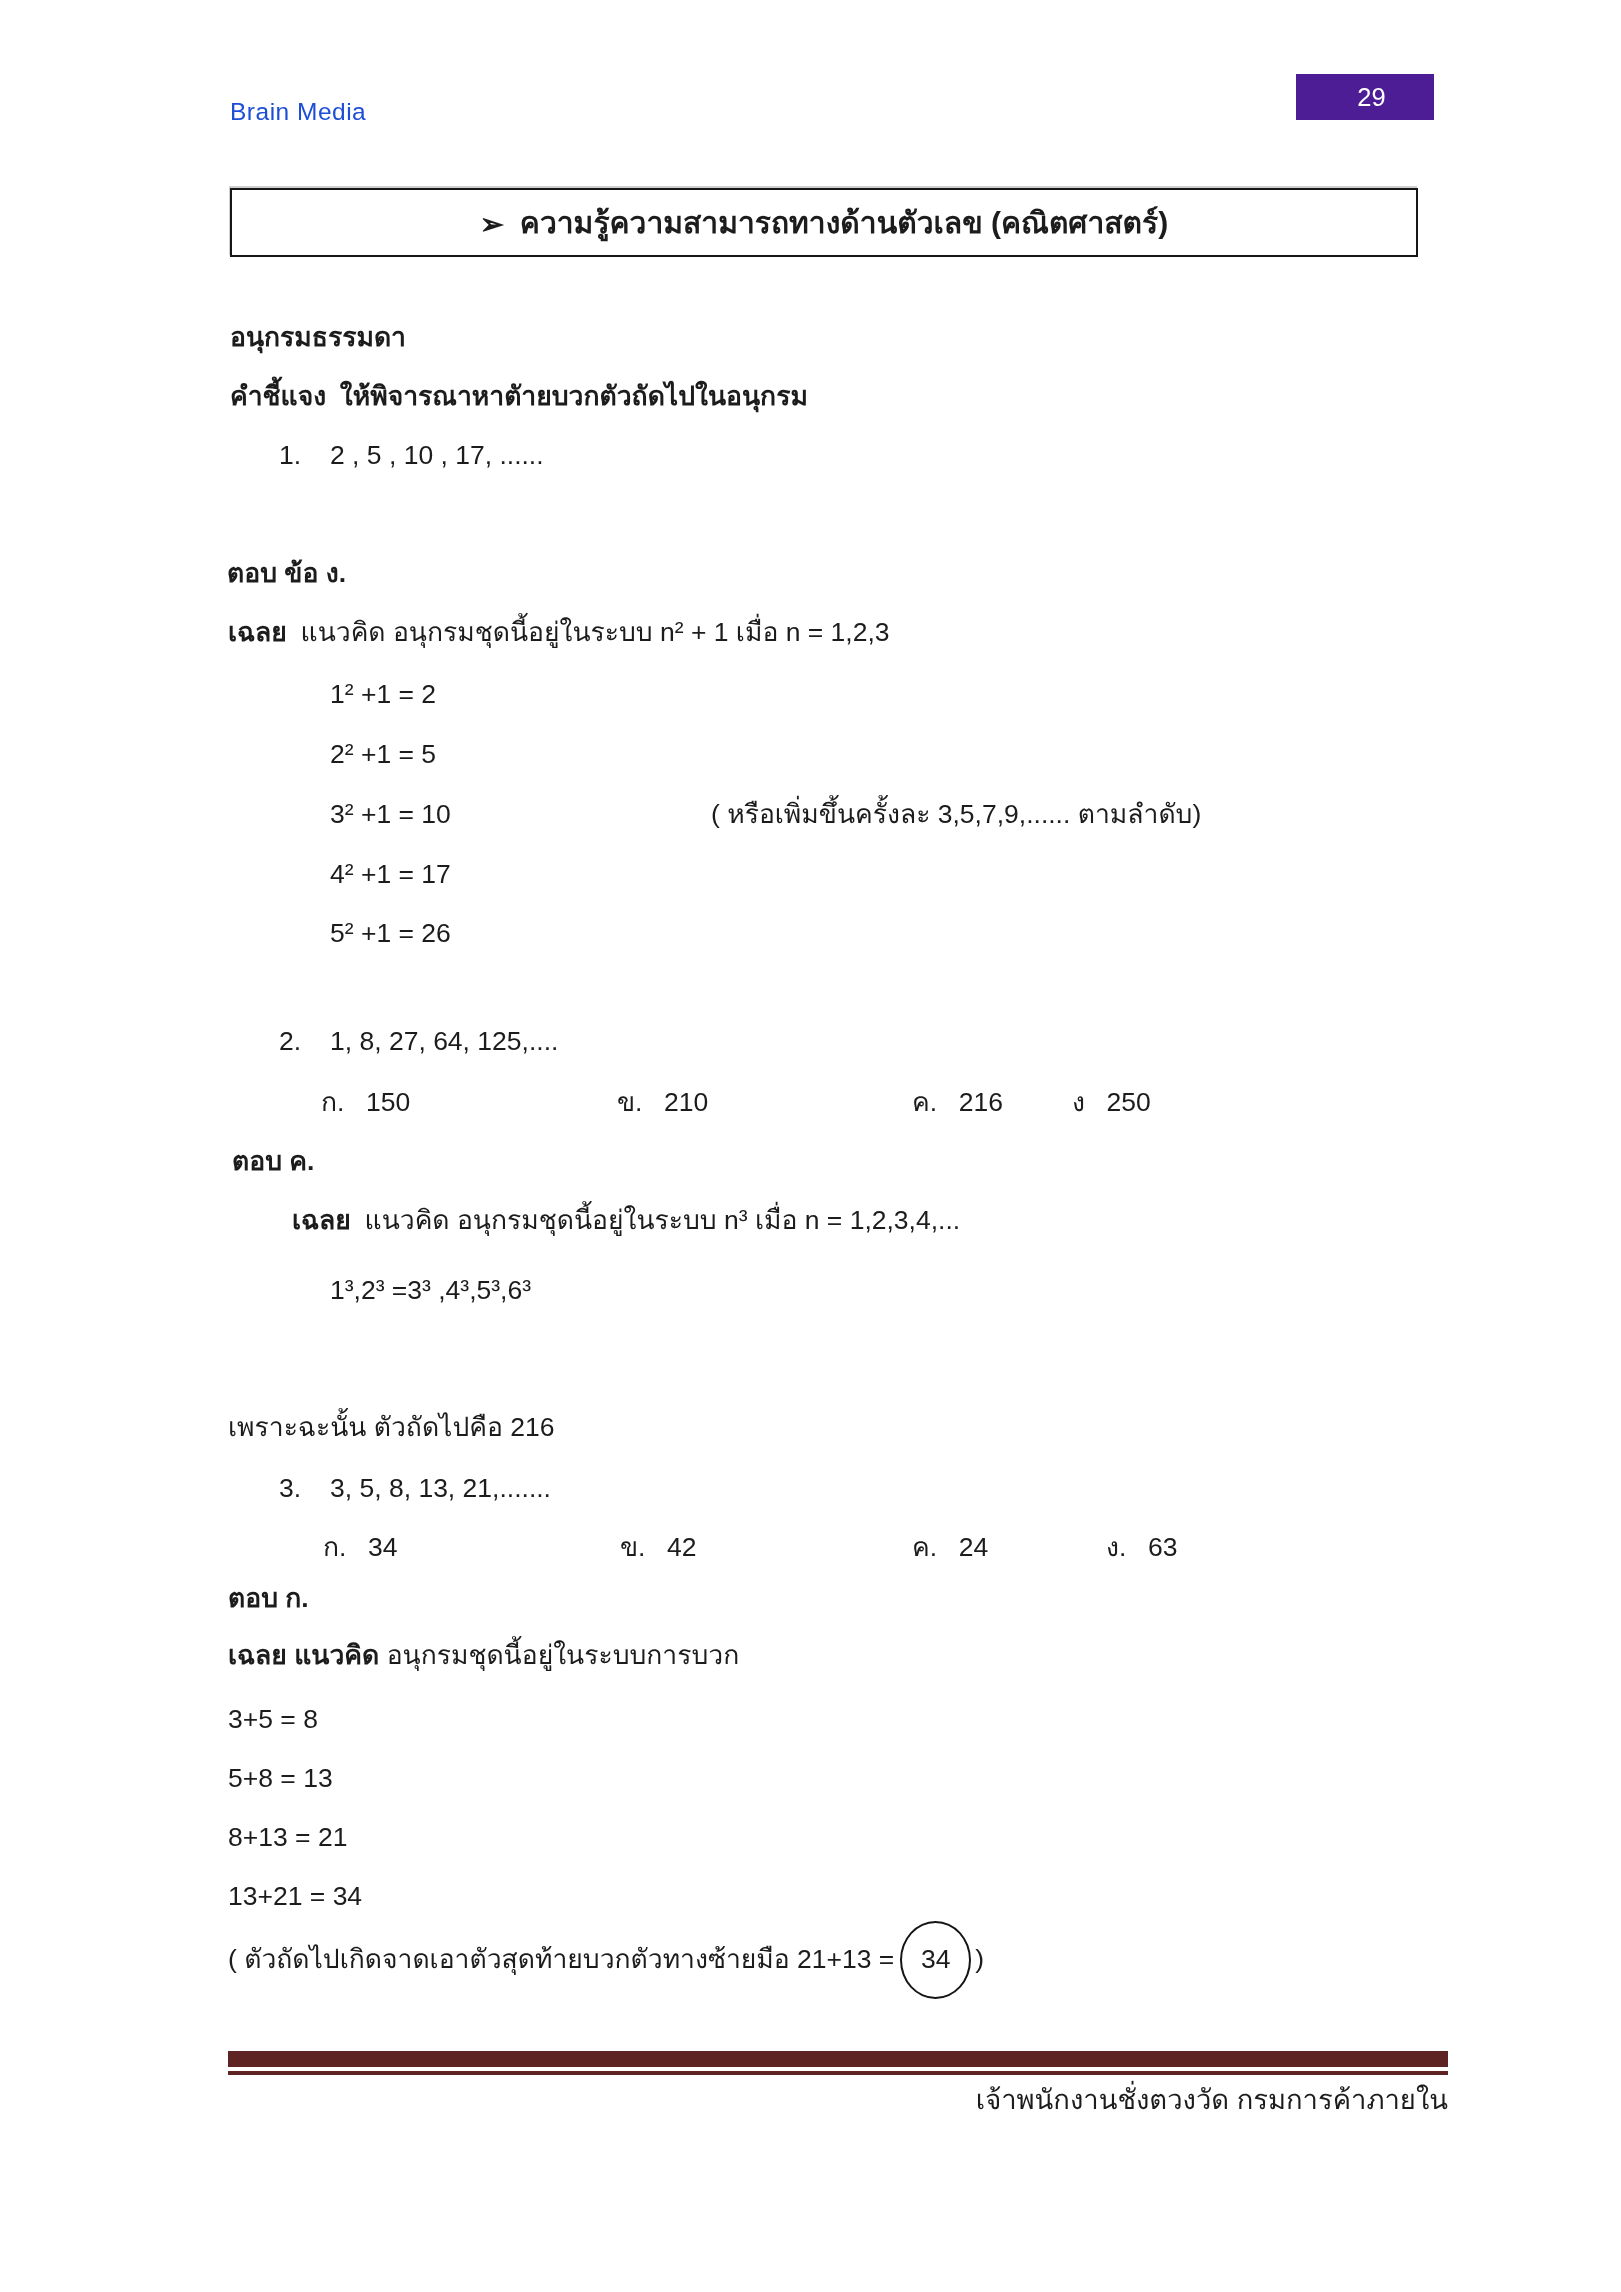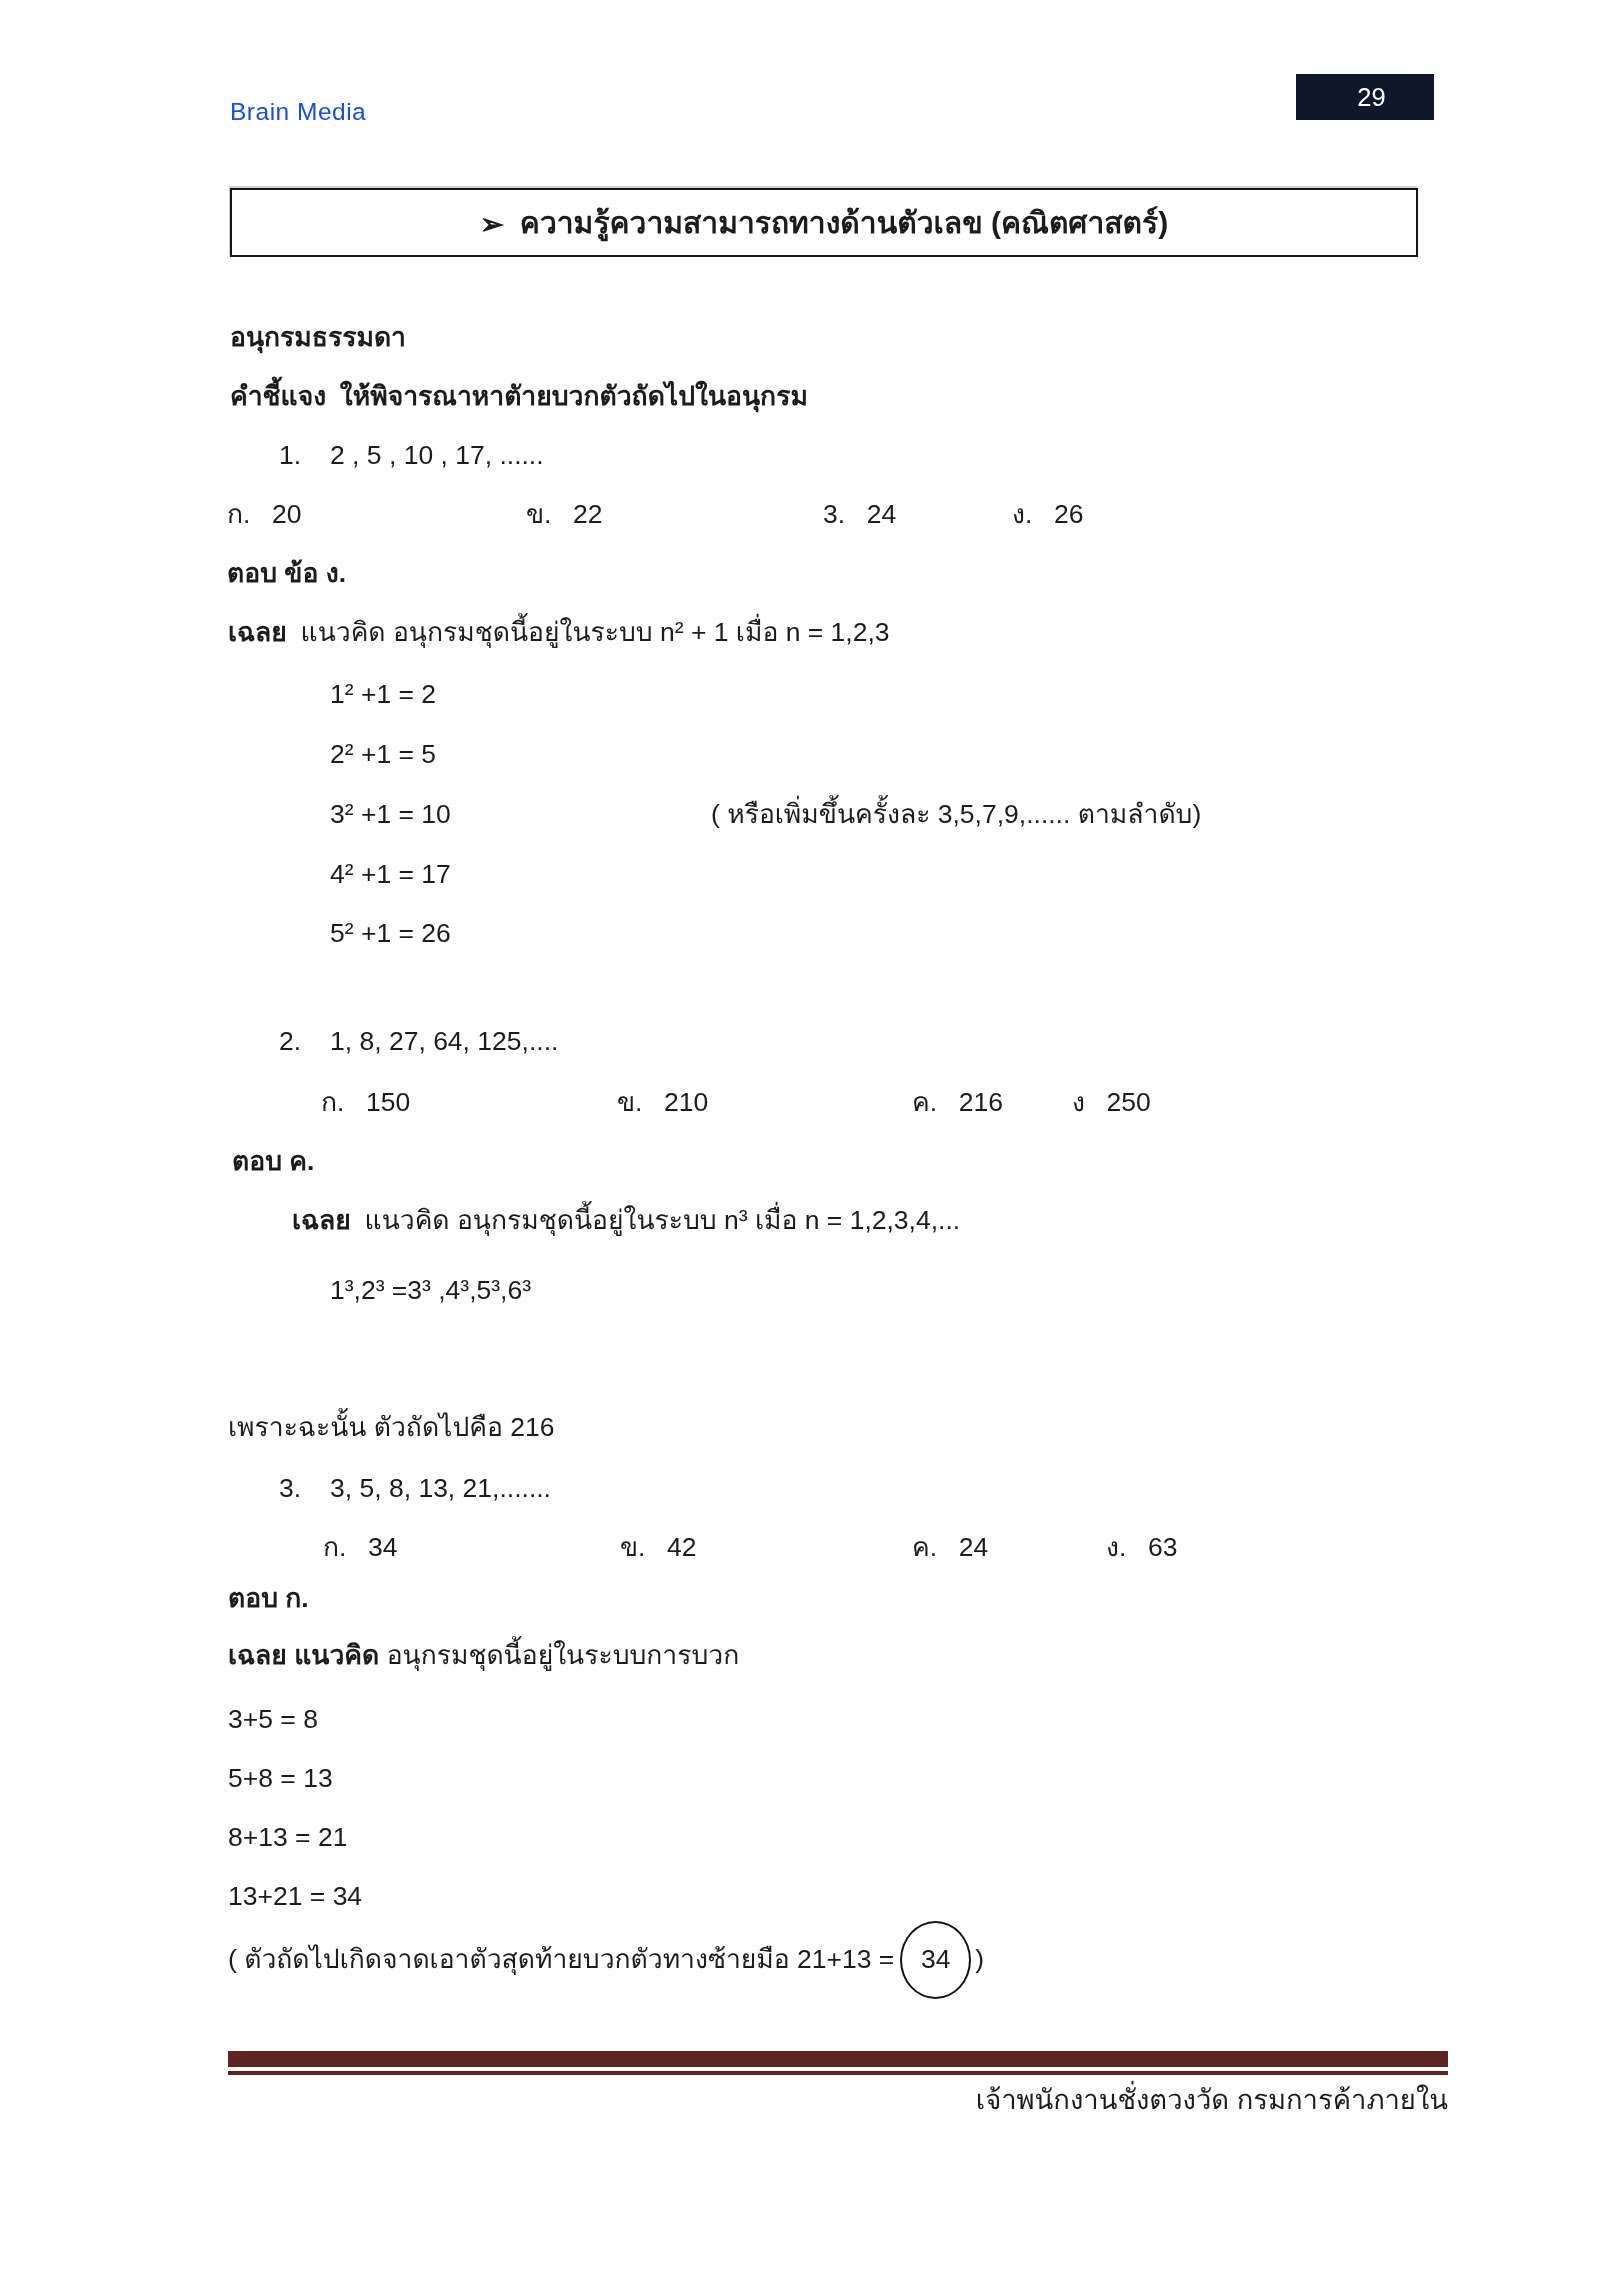--- a/index.html
+++ b/index.html
@@ -10,21 +10,21 @@
     background:#ffffff;
     font-family:"Liberation Sans", sans-serif;
     color:#1c1c1c;
   }
   .abs{position:absolute;}
   .t{font-size:26.5px;white-space:nowrap;line-height:1.25;}
   .b{font-weight:bold;}
   .brand{font-size:24.5px;color:#1d4ed8;letter-spacing:0.5px;}
   .pagenum{
     left:1296px;top:74px;width:138px;height:46px;
-    background:#0f172a;color:#ffffff;
+    background:#4c1d95;color:#ffffff;
     display:flex;align-items:center;justify-content:center;
     padding-left:13px;box-sizing:border-box;
     font-size:25.5px;
   }
   .header-box{
     left:230px;top:188px;width:1188px;height:69px;
     border:2px solid #161616;box-sizing:border-box;
     display:flex;align-items:center;justify-content:center;gap:15.7px;
     font-weight:bold;font-size:30px;white-space:nowrap;
     box-shadow:-1px -2px 0 0 #cfcfcf;
@@ -66,34 +66,20 @@
   <div class="abs t b" style="left:230px;top:321px;">อนุกรมธรรมดา</div>
 
   <div class="abs t b" style="left:230px;top:380px;">
     <span>คำชี้แจง</span><span class="gap2"></span><span>ให้พิจารณาหาตัายบวกตัวถัดไปในอนุกรม</span>
   </div>
 
   <div class="abs t qline" style="left:279px;top:439px;">
     <span class="qnum">1.</span><span>2 , 5 , 10 , 17, ......</span>
   </div>
 
-  <div class="abs row" style="top:498px;">
-    <span class="opt t" style="left:227px;">
-      <span>ก.</span><span class="opt-val">20</span>
-    </span>
-    <span class="opt t" style="left:526px;">
-      <span>ข.</span><span class="opt-val">22</span>
-    </span>
-    <span class="opt t" style="left:823px;">
-      <span>3.</span><span class="opt-val">24</span>
-    </span>
-    <span class="opt t" style="left:1012px;">
-      <span>ง.</span><span class="opt-val">26</span>
-    </span>
-  </div>
 
   <div class="abs t b" style="left:227px;top:557px;">ตอบ ข้อ ง.</div>
 
   <div class="abs t" style="left:228px;top:616px;">
     <span class="b">เฉลย</span><span class="gap2"></span><span>แนวคิด อนุกรมชุดนี้อยู่ในระบบ n² + 1  เมื่อ n = 1,2,3</span>
   </div>
 
   <div class="abs t" style="left:330px;top:678px;">1² +1 = 2</div>
   <div class="abs t" style="left:330px;top:738px;">2² +1 = 5</div>
   <div class="abs t" style="left:330px;top:798px;">3² +1 = 10</div>

